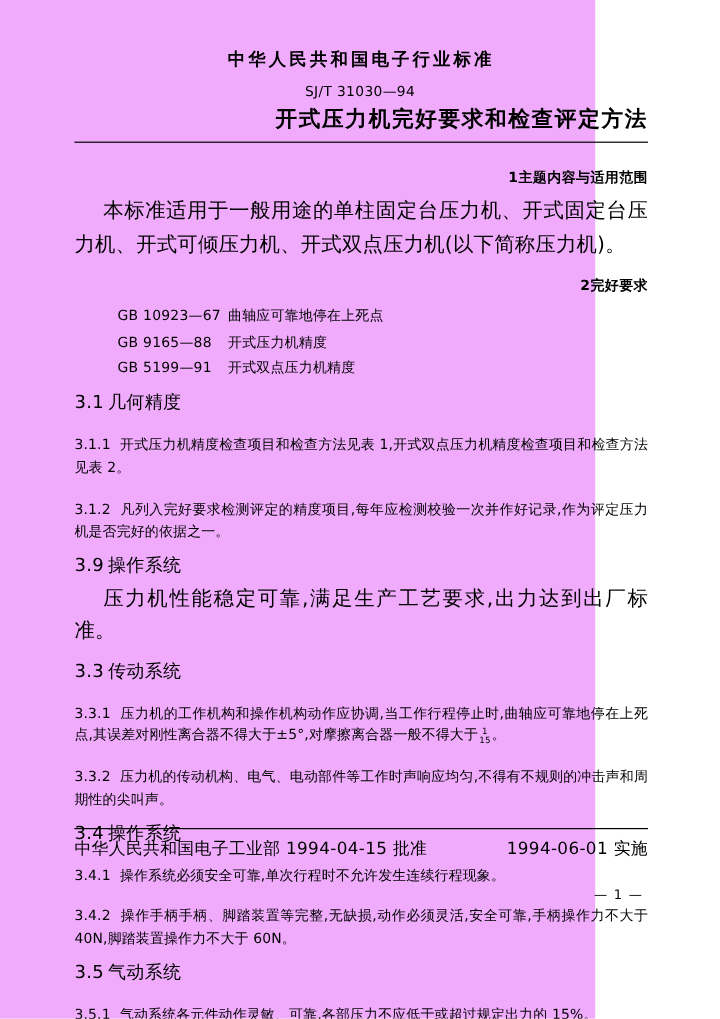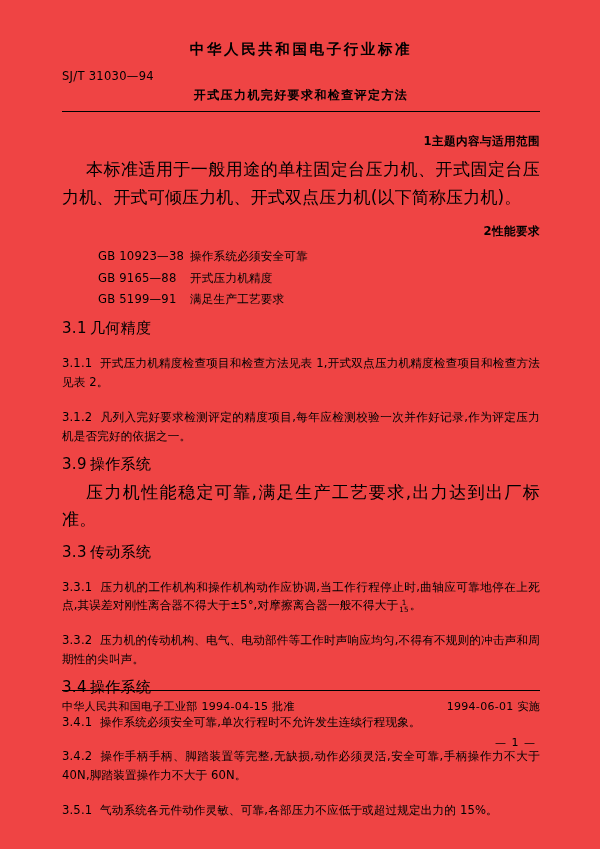--- a/index.html
+++ b/index.html
@@ -11,23 +11,23 @@
     width: 600px;
     height: 849px;
     font-family: "DejaVu Sans", "Liberation Sans", sans-serif;
     color: #000000;
     position: relative;
     overflow: hidden;
   }
   .page {
     position: absolute;
     left: 0; top: 0;
-    width: 600px;
+    width: 496px;
     height: 849px;
-    background: #ef4444;
+    background: #f0abfc;
     text-decoration: underline;
   }
   .content {
     position: absolute;
     left: 62px;
     top: 40px;
     width: 478px;
   }
 
   
@@ -36,32 +36,33 @@
     margin-bottom: 4px;
   }
   .std-org {
     font-size: 14.5px;
     letter-spacing: 2.6px;
     font-weight: bold;
     margin-bottom: 10px;
     white-space: nowrap;
   }
   .std-code-row {
-    text-align: left;
+    text-align: center;
     font-size: 11.5px;
     letter-spacing: 0.3px;
     margin-bottom: 4px;
     padding-right: 2px;
   }
   .std-title {
-    font-size: 12px;
+    font-size: 18px;
     font-weight: bold;
     letter-spacing: 1.4px;
     margin-bottom: 7px;
     white-space: nowrap;
+    text-align: right;
   }
   .rule-thick {
     border: 0;
     border-top: 1.6px solid #000;
     margin: 0 0 22px 0;
   }
 
   
   .sec-head {
     font-size: 11.6px;
@@ -133,21 +134,21 @@
   }
   .footer-rule {
     border: 0;
     border-top: 1.4px solid #000;
     margin: 0 0 8px 0;
   }
   .footer-row {
     display: flex;
     justify-content: space-between;
     align-items: flex-start;
-    font-size: 11px;
+    font-size: 14px;
     letter-spacing: 0.3px;
   }
   .page-num {
     text-align: right;
     font-size: 11px;
     margin-top: 22px;
     letter-spacing: 1px;
     padding-right: 4px;
   }
 </style>
@@ -164,31 +165,31 @@
       <div class="std-title">开式压力机完好要求和检查评定方法</div>
     </div>
     <hr class="rule-thick">
 
     <div class="sec-head">
       <span class="num">1</span><span>主题内容与适用范围</span>
     </div>
     <p class="para indent">本标准适用于一般用途的单柱固定台压力机、开式固定台压力机、开式可倾压力机、开式双点压力机(以下简称压力机)。</p>
 
     <div class="sec-head">
-      <span class="num">2</span><span>性能要求</span>
+      <span class="num">2</span><span>完好要求</span>
     </div>
     <div class="ref-list">
       <div class="ref-item">
-        <span class="code">GB 10923—38</span><span>操作系统必须安全可靠</span>
+        <span class="code">GB 10923—67</span><span>曲轴应可靠地停在上死点</span>
       </div>
       <div class="ref-item">
         <span class="code">GB 9165—88</span><span>开式压力机精度</span>
       </div>
       <div class="ref-item">
-        <span class="code">GB 5199—91</span><span>满足生产工艺要求</span>
+        <span class="code">GB 5199—91</span><span>开式双点压力机精度</span>
       </div>
     </div>
 
 
     <div class="sub-head">
       <span class="num">3.1</span><span>几何精度</span>
     </div>
 
     <p class="num-para">
       <span>3.1.1</span>&nbsp;&nbsp;<span>开式压力机精度检查项目和检查方法见表 1,开式双点压力机精度检查项目和检查方法见表 2。</span>
@@ -220,20 +221,23 @@
     </div>
 
     <p class="num-para">
       <span>3.4.1</span>&nbsp;&nbsp;<span>操作系统必须安全可靠,单次行程时不允许发生连续行程现象。</span>
     </p>
 
     <p class="num-para">
       <span>3.4.2</span>&nbsp;&nbsp;<span>操作手柄手柄、脚踏装置等完整,无缺损,动作必须灵活,安全可靠,手柄操作力不大于40N,脚踏装置操作力不大于 60N。</span>
     </p>
 
+    <div class="sub-head">
+      <span class="num">3.5</span><span>气动系统</span>
+    </div>
 
     <p class="num-para">
       <span>3.5.1</span>&nbsp;&nbsp;<span>气动系统各元件动作灵敏、可靠,各部压力不应低于或超过规定出力的 15%。</span>
     </p>
 
   </div>
 
   <div class="footer">
     <hr class="footer-rule">
     <div class="footer-row">

